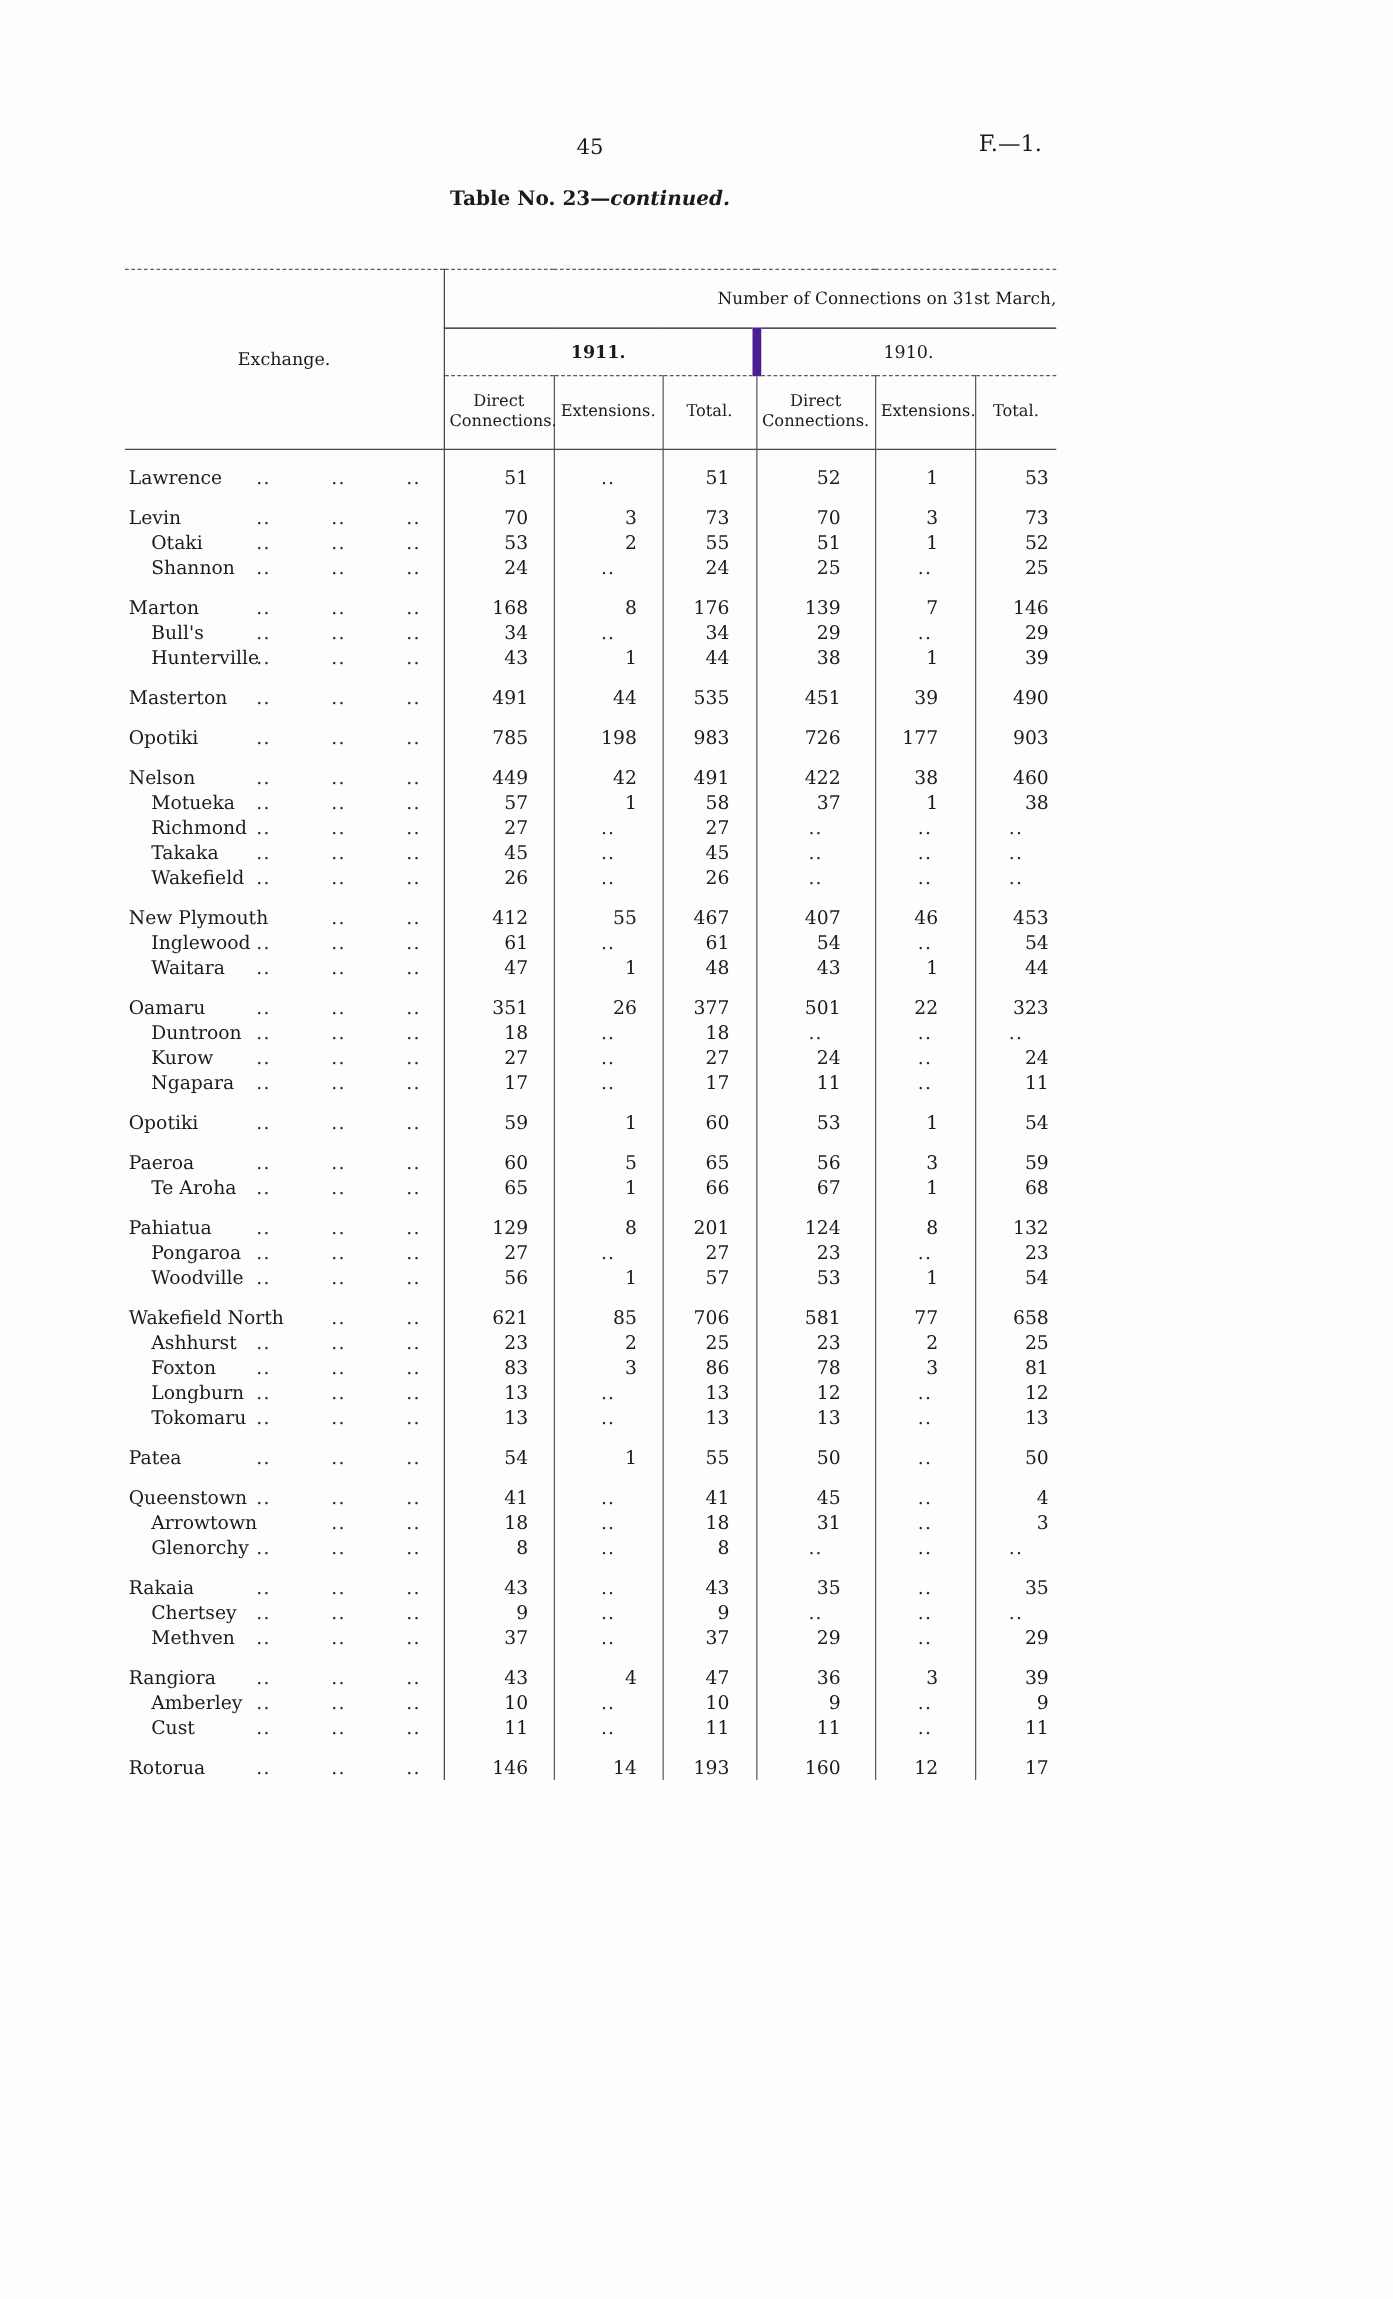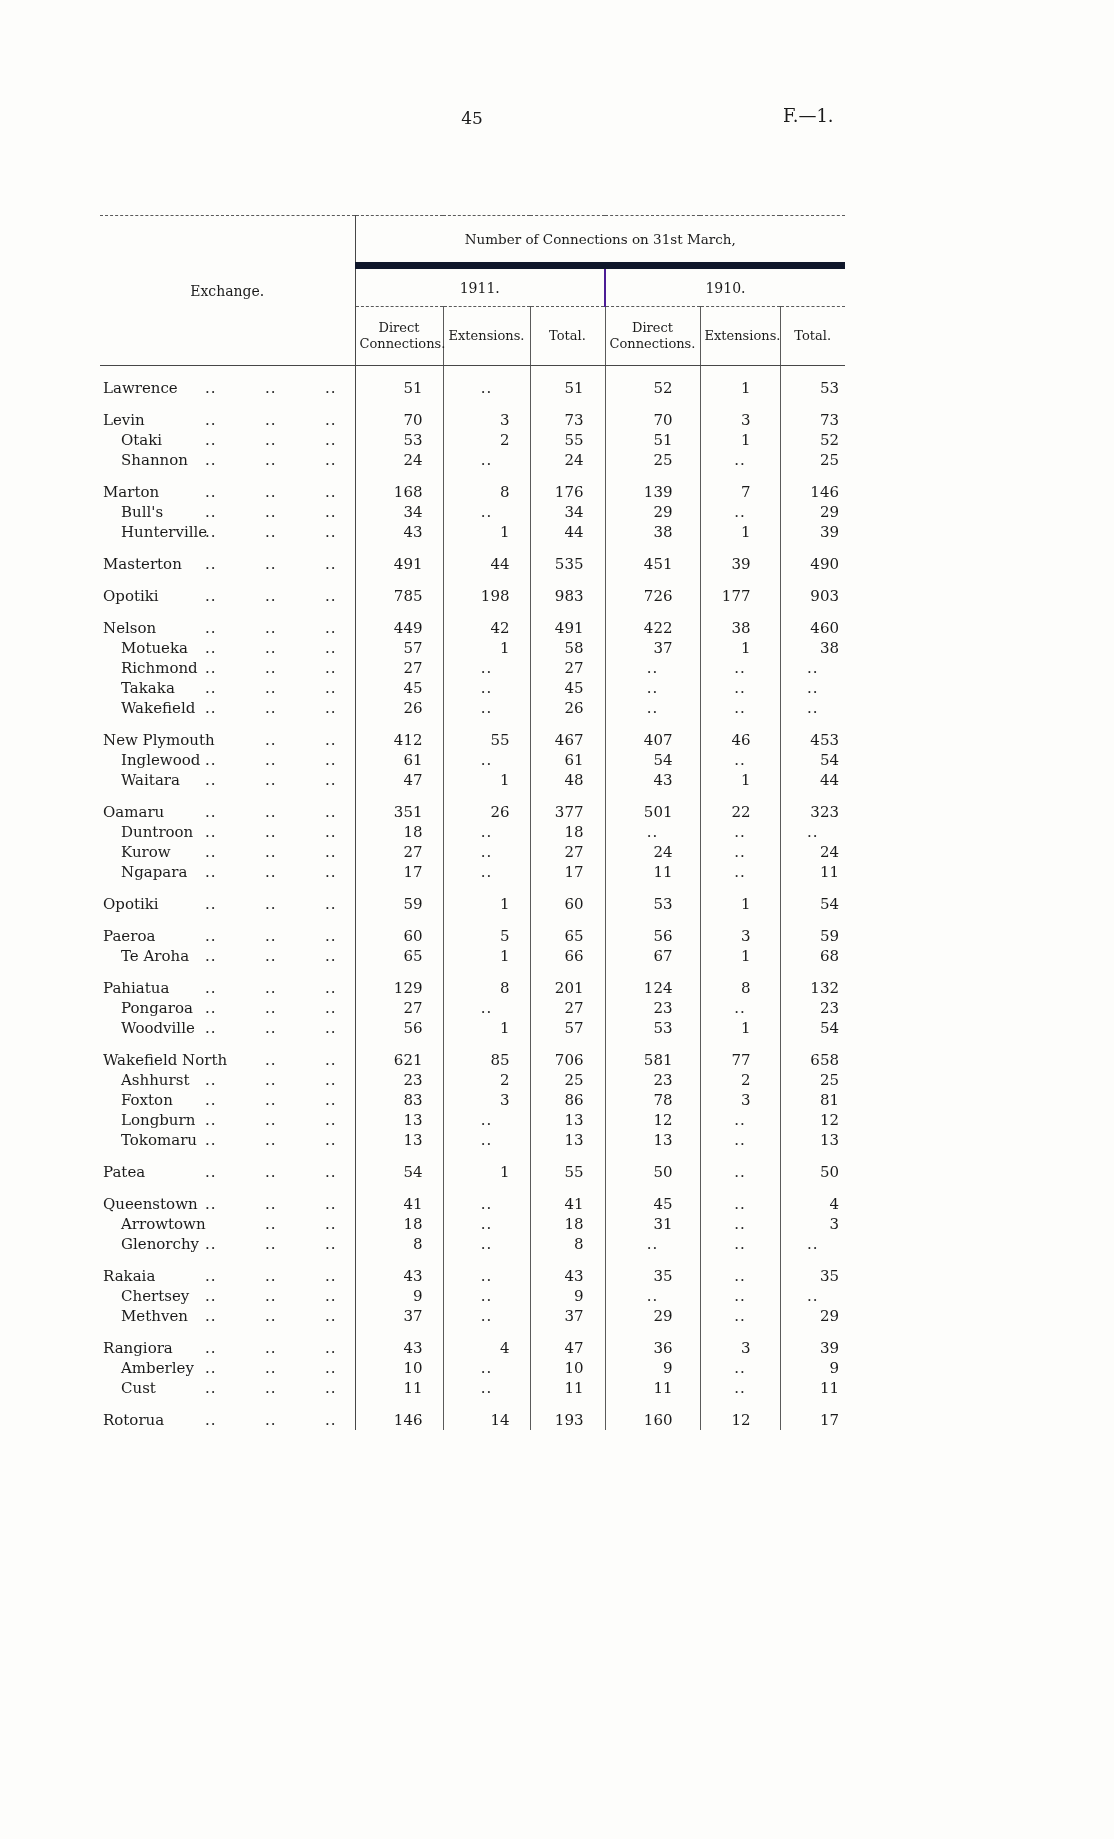--- a/index.html
+++ b/index.html
@@ -37,23 +37,23 @@
     border-collapse: collapse; table-layout: fixed;
     border-top: 1px dashed #5a5a5a;
   }
   th, td { padding: 0; font-weight: normal; }
   thead th { text-align: center; vertical-align: middle; }
   .exchange-head {
     border-right: 1px solid #474747;
     border-bottom: 1px solid #474747;
     font-size: 14px;
   }
-  .noc-head  { height: 46px; border-bottom: 7px solid #0f172a; font-size: 13.5px; }
+  .noc-head  { height: 46px; border-bottom: 1px solid #0f172a; font-size: 13.5px; text-align: right; }
   .year-head { height: 37px; border-bottom: 1px dashed #5a5a5a; font-size: 14px; }
-  .y1911     { border-right: 2px solid #4c1d95; }
+  .y1911     { border-right: 7px solid #4c1d95; font-weight: bold; }
   .subhead-row th {
     height: 58px; border-bottom: 1px solid #474747;
     font-size: 13px; line-height: 16px; padding: 0 4px;
   }
   .subhead-row th.v { border-right: 1px solid #5a5a5a; }
 
   tbody td { font-size: 15px; line-height: 20px; height: 20px; vertical-align: bottom; }
   td.exchange {
     border-right: 1px solid #474747;
     position: relative; padding-left: 3px; text-align: left;
@@ -72,20 +72,21 @@
   tr.spacer td { height: 12px; line-height: 12px; }
 </style>
 </head>
 <body>
 
 <div class="page">
 
   <div class="page-number">45</div>
   <div class="doc-ref">F.—1.</div>
 
+  <div class="table-title"><span>Table No. 23—</span><span class="cont">continued.</span></div>
 
 
   <table class="conn">
     <colgroup>
       <col style="width:255px">
       <col style="width:88px">
       <col style="width:87px">
       <col style="width:75px">
       <col style="width:95px">
       <col style="width:80px">

